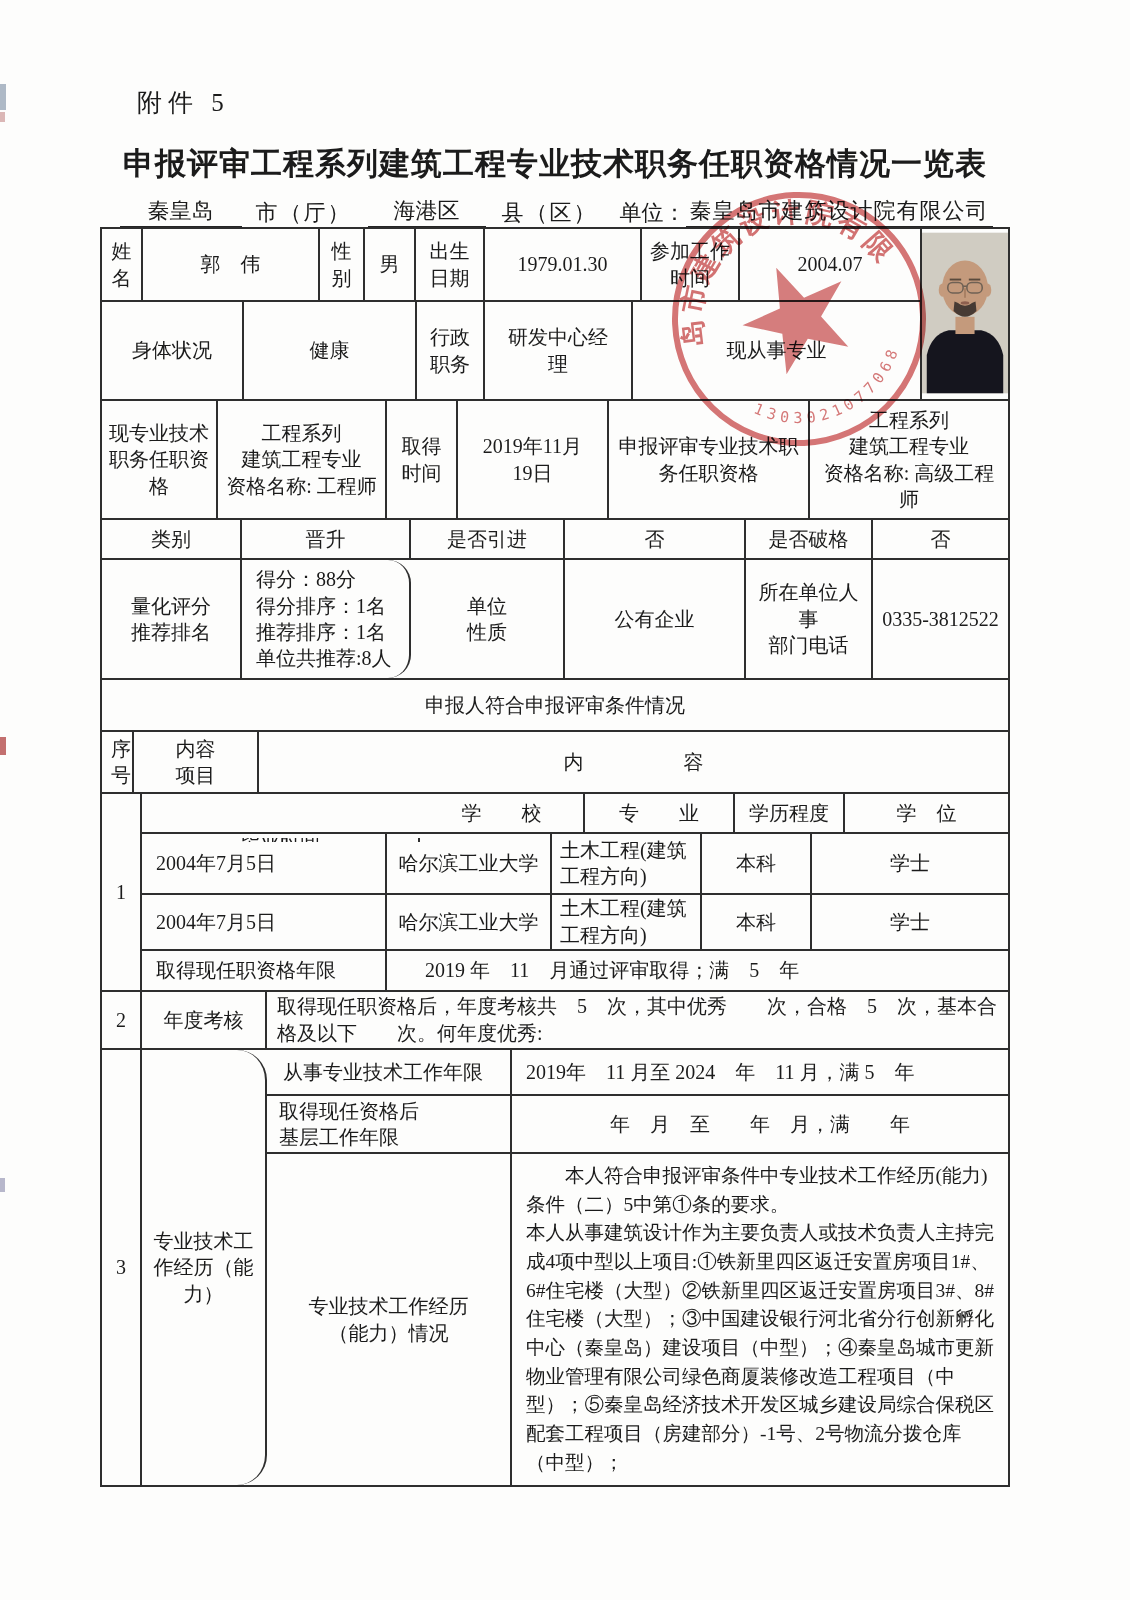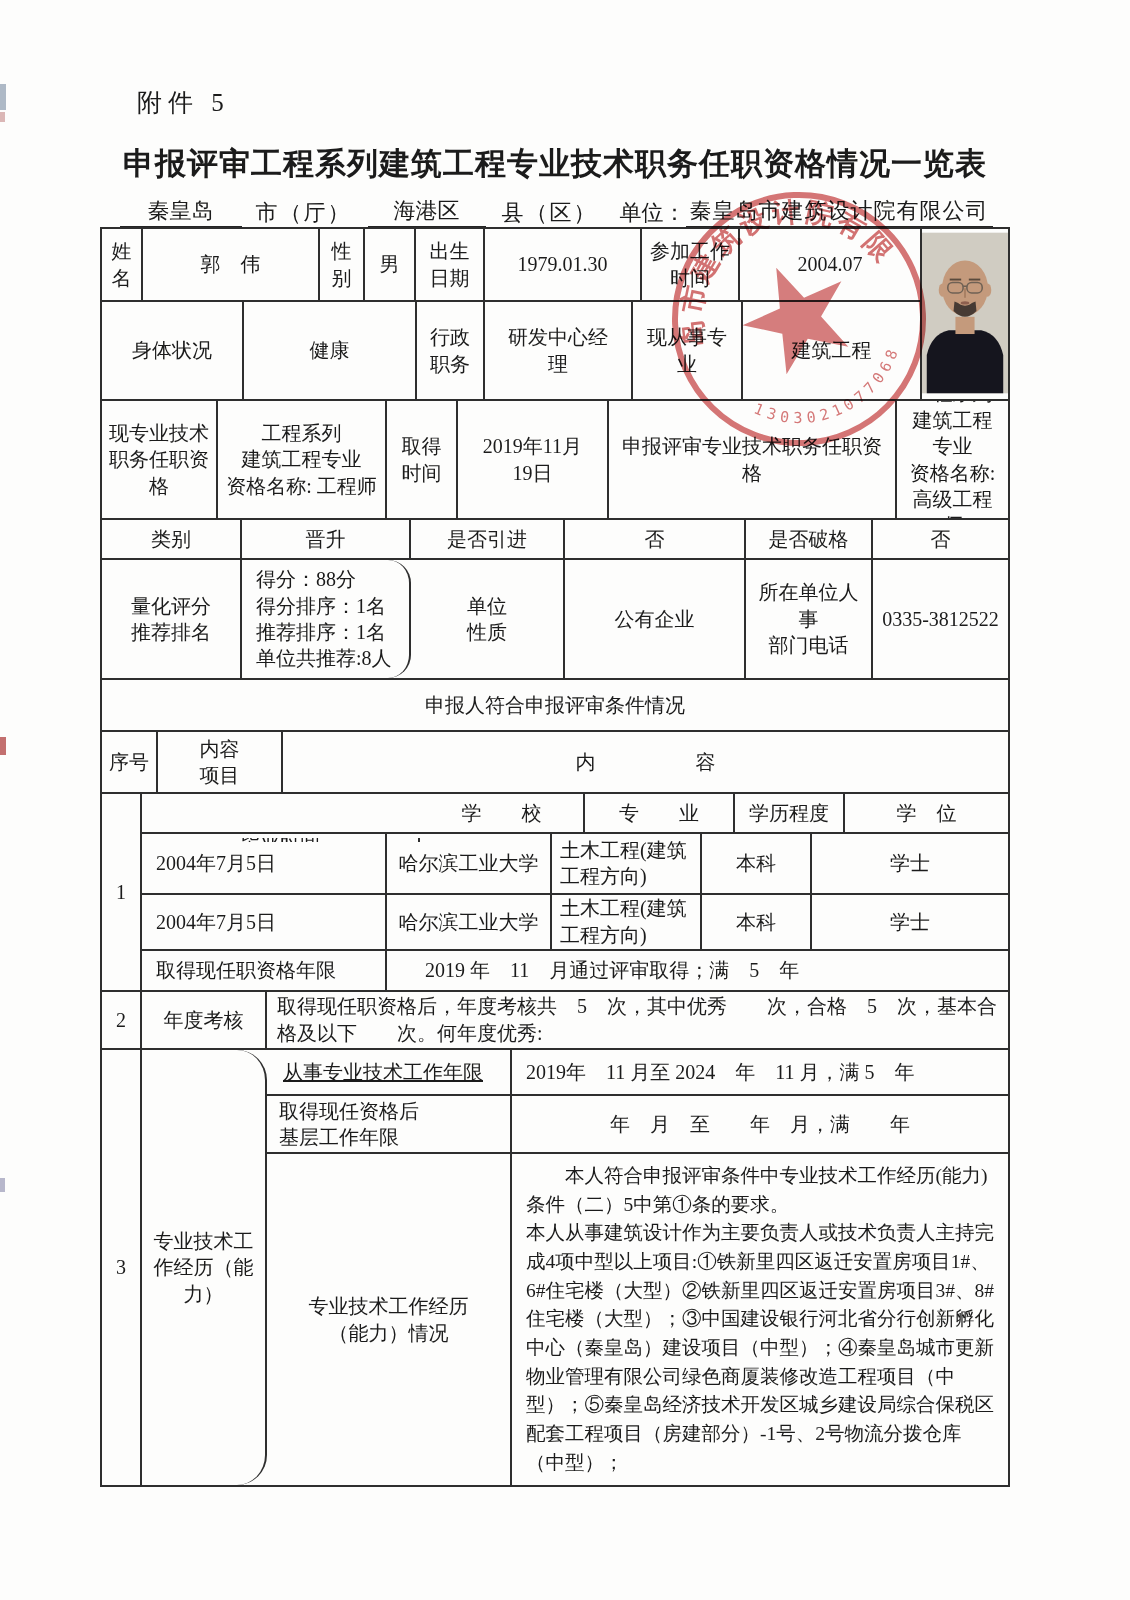--- a/index.html
+++ b/index.html
@@ -122,21 +122,20 @@
           <div class="c">2004.07</div>
         </div>
         <div class="row" style="height:97px;">
           <div class="c" style="width:142px;">身体状况</div>
           <div class="c" style="width:173px;">健康</div>
           <div class="c" style="width:68px;">行政职务</div>
           <div class="c" style="width:148px;">
               <span style="display:inline-block;max-width:112px;">研发中心经理</span>
             </div>
           <div class="c" style="width:110px;">现从事专业</div>
-          <div class="c">建筑工程</div>
         </div>
       </div>
       <div class="photo-cell">
         <svg width="90" height="168" viewBox="0 0 90 168">
           <rect x="0" y="0" width="90" height="168" fill="#d8d4cb"></rect>
           <rect x="0" y="0" width="90" height="168" fill="#b9b4a9" opacity="0.25"></rect>
 
           <path d="M5 168 L5 128 Q10 106 28 102 L62 102 Q80 106 85 128 L85 168 Z" fill="#15151e"></path>
 
           <rect x="35" y="88" width="20" height="18" fill="#c49a7c"></rect>
@@ -162,21 +161,21 @@
 
     <div class="row" style="height:119px;">
       <div class="c" style="width:116px;">现专业技术职务任职资格</div>
       <div class="c pre" style="width:169px;">工程系列
 建筑工程专业
 资格名称: 工程师</div>
       <div class="c" style="width:71px;">取得时间</div>
       <div class="c" style="width:151px;">
           <span style="display:inline-block;max-width:110px;">2019年11月19日</span>
         </div>
-      <div class="c" style="width:288px;">申报评审专业技术职务任职资格</div>
+      <div class="c" style="width:201px;">申报评审专业技术职务任职资格</div>
       <div class="c pre">工程系列
 建筑工程专业
 资格名称: 高级工程师</div>
     </div>
 
     <div class="row" style="height:40px;">
       <div class="c" style="width:140px;">类别</div>
       <div class="c" style="width:169px;">晋升</div>
       <div class="c" style="width:154px;">是否引进</div>
       <div class="c" style="width:181px;">否</div>
@@ -200,21 +199,21 @@
 事
 部门电话</div>
       <div class="c">0335-3812522</div>
     </div>
 
     <div class="row" style="height:52px;">
       <div class="c">申报人符合申报评审条件情况</div>
     </div>
 
     <div class="row" style="height:62px;">
-      <div class="c" style="width:56px;">序号</div>
+      <div class="c" style="width:24px;margin-left:8px;">序号</div>
       <div class="c" style="width:125px;">
           <span style="display:inline-block;max-width:50px;">内容项目</span>
         </div>
       <div class="c">内　　　　　容</div>
     </div>
 
     <div class="row" style="height:198px;">
       <div class="c" style="width:40px;">1</div>
       <div class="col">
         <div class="row" style="height:40px;">
@@ -249,21 +248,21 @@
       <div class="c" style="width:40px;">2</div>
       <div class="c" style="width:125px;">年度考核</div>
       <div class="c left" style="padding:4px 10px;line-height:1.35;">取得现任职资格后，年度考核共　5　次，其中优秀　　次，合格　5　次，基本合格及以下　　次。何年度优秀:</div>
     </div>
 
     <div class="row" style="min-height:400px;">
       <div class="c" style="width:40px;">3</div>
       <div class="c" style="width:125px;border-radius:30px;">专业技术工作经历（能力）</div>
       <div class="col">
         <div class="row" style="height:46px;">
-          <div class="c left" style="width:245px;padding-left:16px;text-decoration:underline;">从事专业技术工作年限</div>
+          <div class="c left" style="width:245px;padding-left:16px;">从事专业技术工作年限</div>
           <div class="c left" style="padding-left:14px;">2019年　11 月至  2024　年　11 月，满  5　年</div>
         </div>
         <div class="row" style="height:58px;">
           <div class="c left pre" style="width:245px;padding-left:12px;">取得现任资格后
 基层工作年限</div>
           <div class="c">年　月　至　　年　月，满　　年</div>
         </div>
         <div class="row" style="flex:1;">
           <div class="c pre" style="width:245px;">专业技术工作经历
 （能力）情况</div>

